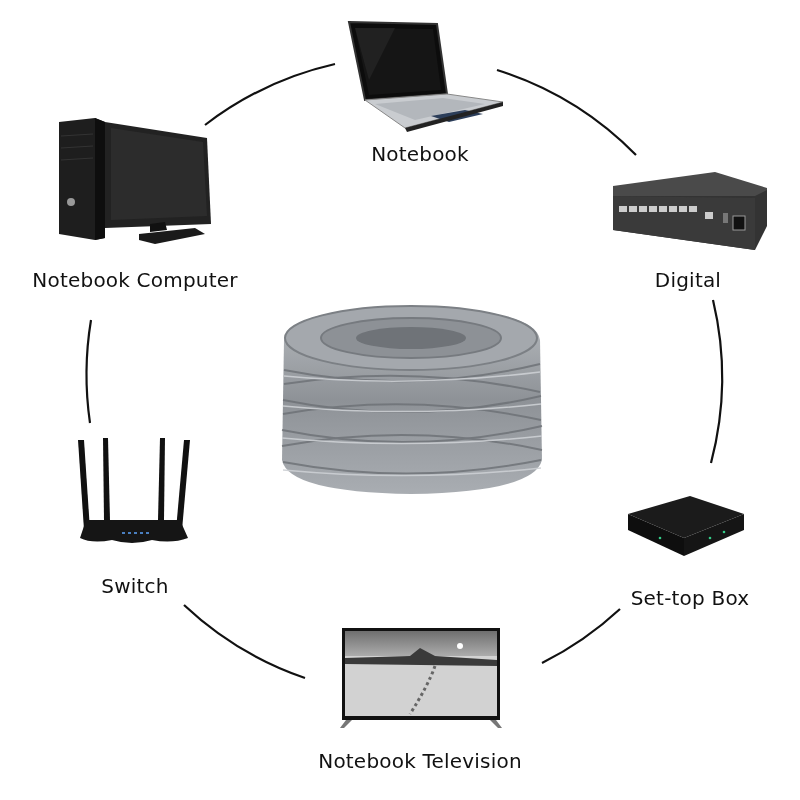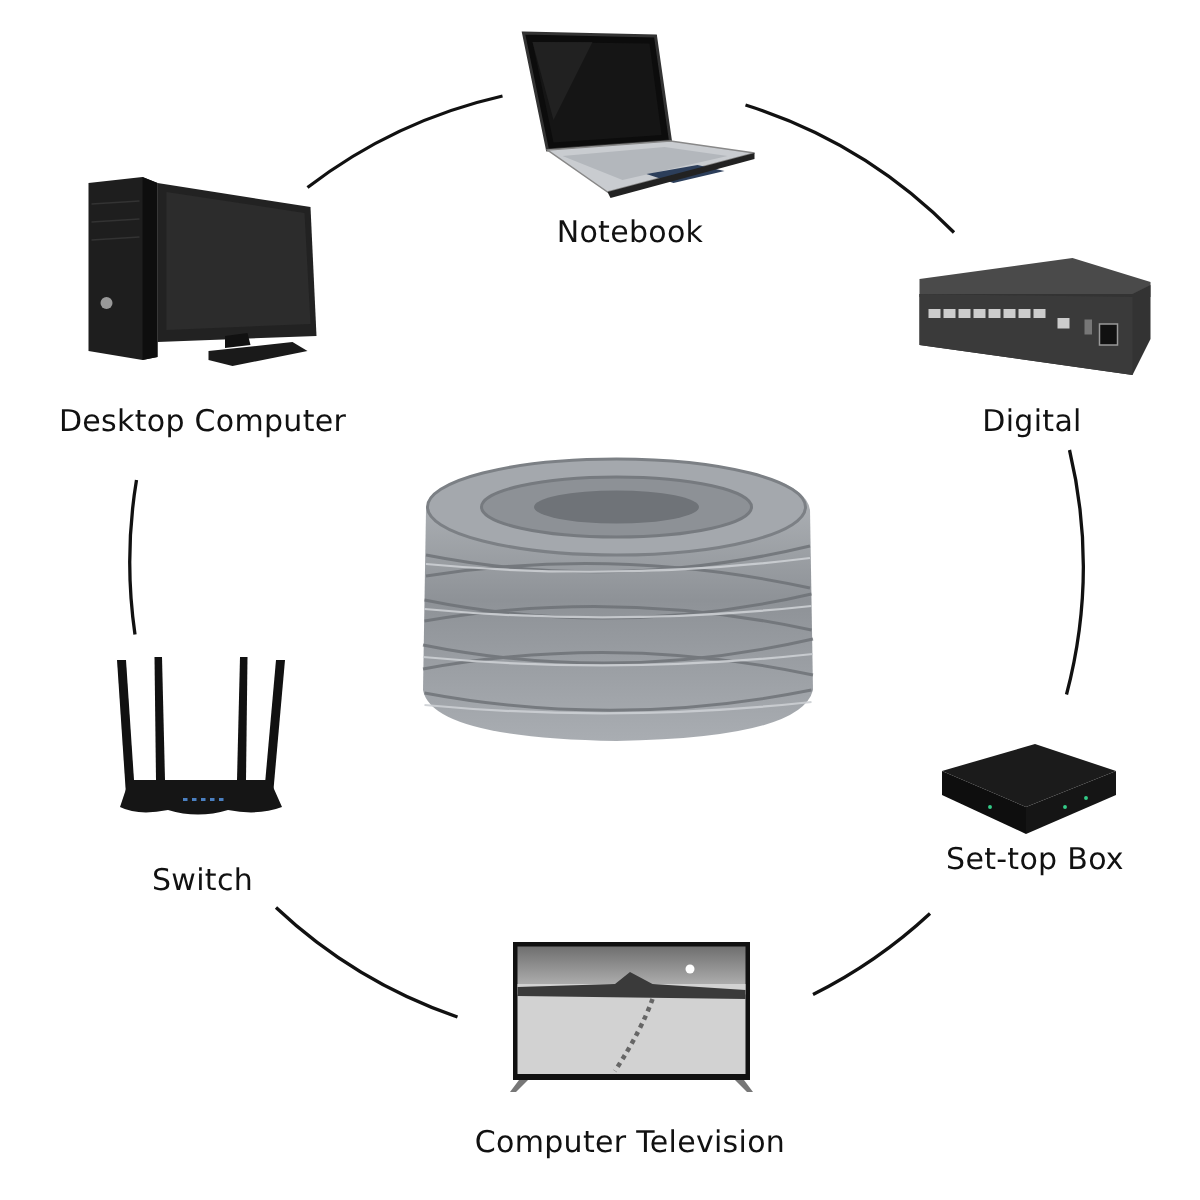--- a/index.html
+++ b/index.html
@@ -52,39 +52,39 @@
 <div class="label" style="left:688px;top:268px">Digital</div>
 
 <svg class="dev" style="left:620px;top:490px" width="130" height="72" viewBox="0 0 130 72">
   <polygon points="8,24 70,6 124,24 64,48" fill="#1b1b1b"></polygon>
   <polygon points="8,24 64,48 64,66 8,40" fill="#0e0e0e"></polygon>
   <polygon points="64,48 124,24 124,40 64,66" fill="#151515"></polygon>
   <circle cx="40" cy="48" r="1.3" fill="#3c8"></circle>
   <circle cx="90" cy="48" r="1.3" fill="#3c8"></circle>
   <circle cx="104" cy="42" r="1.3" fill="#3c8"></circle>
 </svg>
-<div class="label" style="left:690px;top:560px">Set-top Box</div>
+<div class="label" style="left:690px;top:586px">Set-top Box</div>
 
 <svg class="dev" style="left:340px;top:626px" width="162" height="104" viewBox="0 0 162 104">
   <rect x="2" y="2" width="158" height="92" fill="#111"></rect>
   <defs>
     <linearGradient id="sky" x1="0" y1="0" x2="0" y2="1">
       <stop offset="0" stop-color="#6f6f6f"></stop>
         <stop offset="1" stop-color="#bdbdbd"></stop>
     </linearGradient>
   </defs>
   <rect x="5" y="5" width="152" height="32" fill="url(#sky)"></rect>
   <rect x="5" y="30" width="152" height="60" fill="#d2d2d2"></rect>
   <path d="M5,32 L70,30 L80,22 L95,30 L157,34 L157,40 L5,38 Z" fill="#3a3a3a"></path>
   <circle cx="120" cy="20" r="3" fill="#fff"></circle>
   <path d="M95,40 Q88,60 70,88" stroke="#666" stroke-width="3" fill="none" stroke-dasharray="3,3"></path>
   <path d="M6,94 L0,102 L4,102 L12,94 Z" fill="#777"></path>
   <path d="M156,94 L162,102 L158,102 L150,94 Z" fill="#777"></path>
 </svg>
-<div class="label" style="left:420px;top:749px">Computer Television</div>
+<div class="label" style="left:420px;top:749px">Notebook Television</div>
 
 <svg class="dev" style="left:72px;top:438px" width="122" height="112" viewBox="0 0 122 112">
   <polygon points="6,2 12,2 18,92 12,92" fill="#111"></polygon>
   <polygon points="31,0 36,0 38,82 32,82" fill="#111"></polygon>
   <polygon points="88,0 93,0 92,82 86,82" fill="#111"></polygon>
   <polygon points="112,2 118,2 110,92 104,92" fill="#111"></polygon>
   <path d="M14,82 L108,82 L116,100 Q100,106 80,102 Q60,108 40,102 Q20,106 8,100 Z" fill="#151515"></path>
   <g fill="#4a7fc0">
     <rect x="50" y="94" width="3" height="2"></rect>
       <rect x="56" y="94" width="3" height="2"></rect>
@@ -102,21 +102,21 @@
       <line x1="6" y1="20" x2="38" y2="18"></line>
       <line x1="6" y1="32" x2="38" y2="30"></line>
       <line x1="6" y1="44" x2="38" y2="42"></line>
     </g>
   <circle cx="16" cy="86" r="4" fill="#999"></circle>
   <polygon points="50,6 152,22 156,108 50,112" fill="#222"></polygon>
   <polygon points="56,12 148,26 152,100 56,104" fill="#2c2c2c"></polygon>
   <polygon points="95,108 110,106 112,114 95,116" fill="#111"></polygon>
   <polygon points="84,118 140,112 150,118 100,128 84,124" fill="#1a1a1a"></polygon>
 </svg>
-<div class="label" style="left:135px;top:268px">Desktop Computer</div>
+<div class="label" style="left:135px;top:268px">Notebook Computer</div>
 
 <svg class="dev" style="left:278px;top:300px" width="266" height="196" viewBox="0 0 266 196">
   <defs>
     <linearGradient id="spool" x1="0" y1="0" x2="0" y2="1">
       <stop offset="0" stop-color="#b8bcc0"></stop>
         <stop offset="0.5" stop-color="#8e9297"></stop>
         <stop offset="1" stop-color="#a9adb2"></stop>
     </linearGradient>
   </defs>
   <path d="M6,40 Q8,10 133,6 Q258,10 262,40 L264,160 Q256,192 133,194 Q10,192 4,160 Z" fill="url(#spool)"></path>

